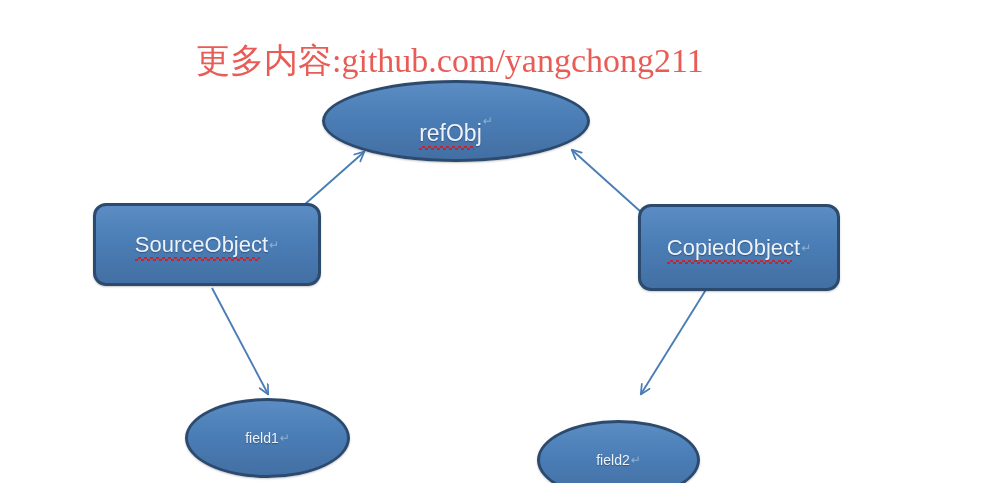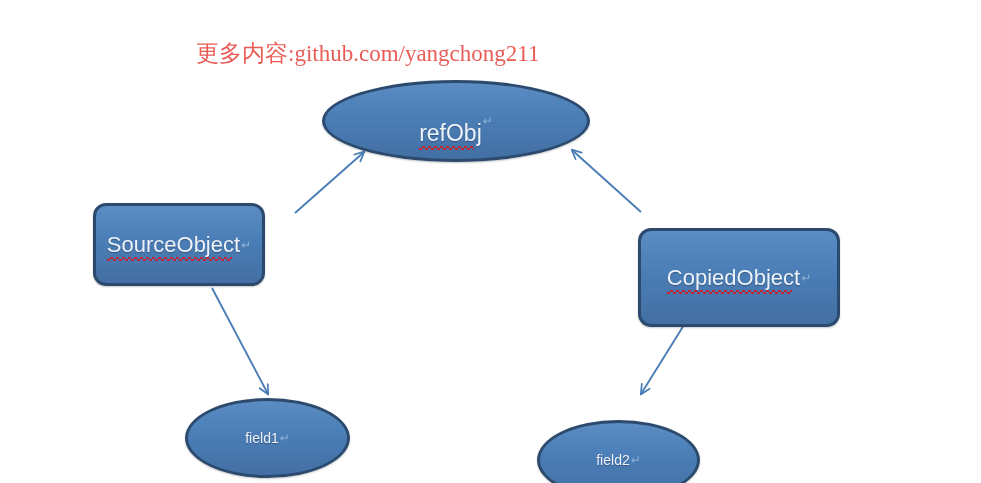--- a/index.html
+++ b/index.html
@@ -18,21 +18,21 @@
     background: #ffffff;
     overflow: hidden;
   }
 
   
   .watermark {
     position: absolute;
     left: 196px;
     top: 38px;
     font-family: "Liberation Serif", serif;
-    font-size: 23px;
+    font-size: 34px;
     letter-spacing: 0px;
     color: #e8504a;
     white-space: nowrap;
     z-index: 40;
     opacity: 0.93;
   }
 
   
   #wires {
     position: absolute;
@@ -96,22 +96,22 @@
   
   .pilcrow {
     font-size: 12px;
     color: #8fb0d4;
     margin-left: 1px;
     vertical-align: 2px;
   }
 
   
   #node-refobj       { left: 322px; top: 80px;  width: 268px; height: 82px; }
-  #node-sourceobject { left: 93px;  top: 203px; width: 172px; height: 83px; }
-  #node-copiedobject { left: 638px; top: 204px; width: 202px; height: 99px; margin-top: 24px; }
+  #node-sourceobject { left: 93px;  top: 203px; width: 228px; height: 83px; }
+  #node-copiedobject { left: 638px; top: 204px; width: 202px; height: 87px; }
   #node-field1       { left: 185px; top: 398px; width: 165px; height: 80px; }
   #node-field2       { left: 537px; top: 420px; width: 163px; height: 80px; }
 </style>
 </head>
 <body>
 
 <div id="canvas">
 
   <svg id="wires" viewBox="0 0 981 483" xmlns="http://www.w3.org/2000/svg">
     <defs>

